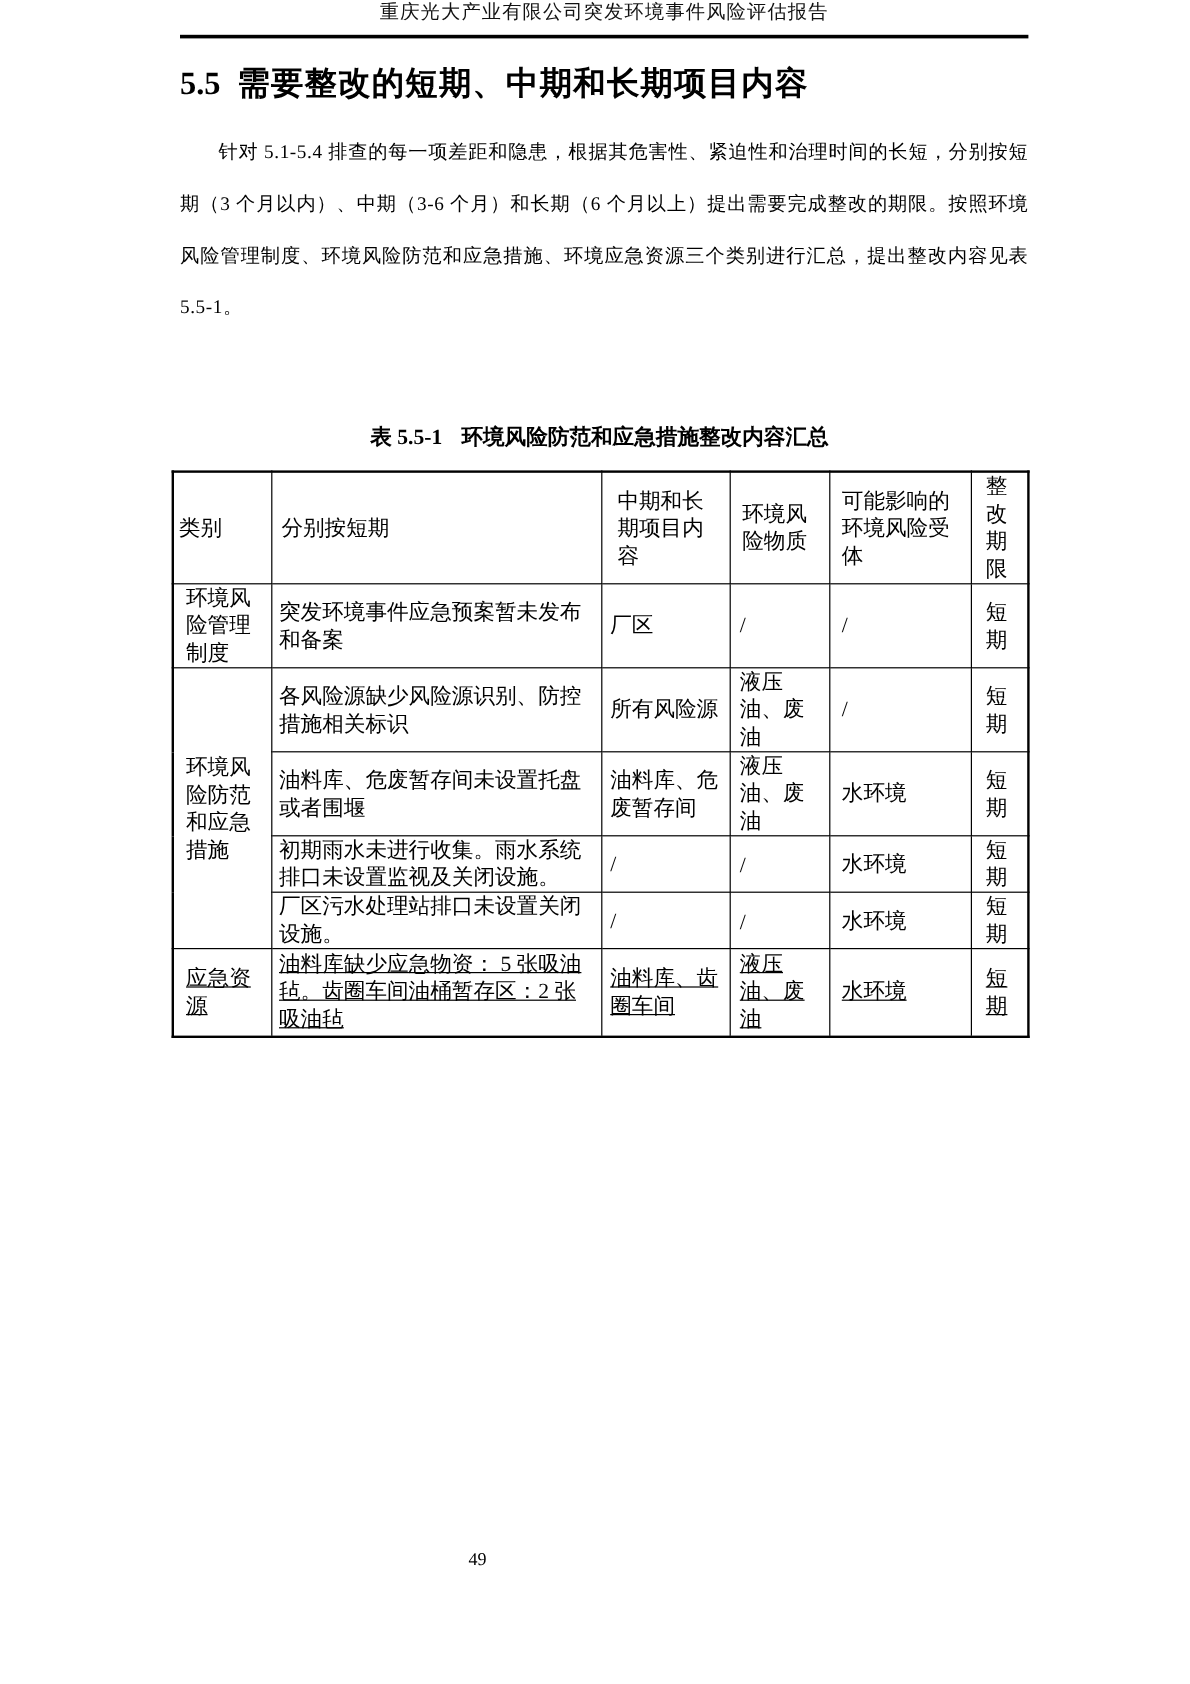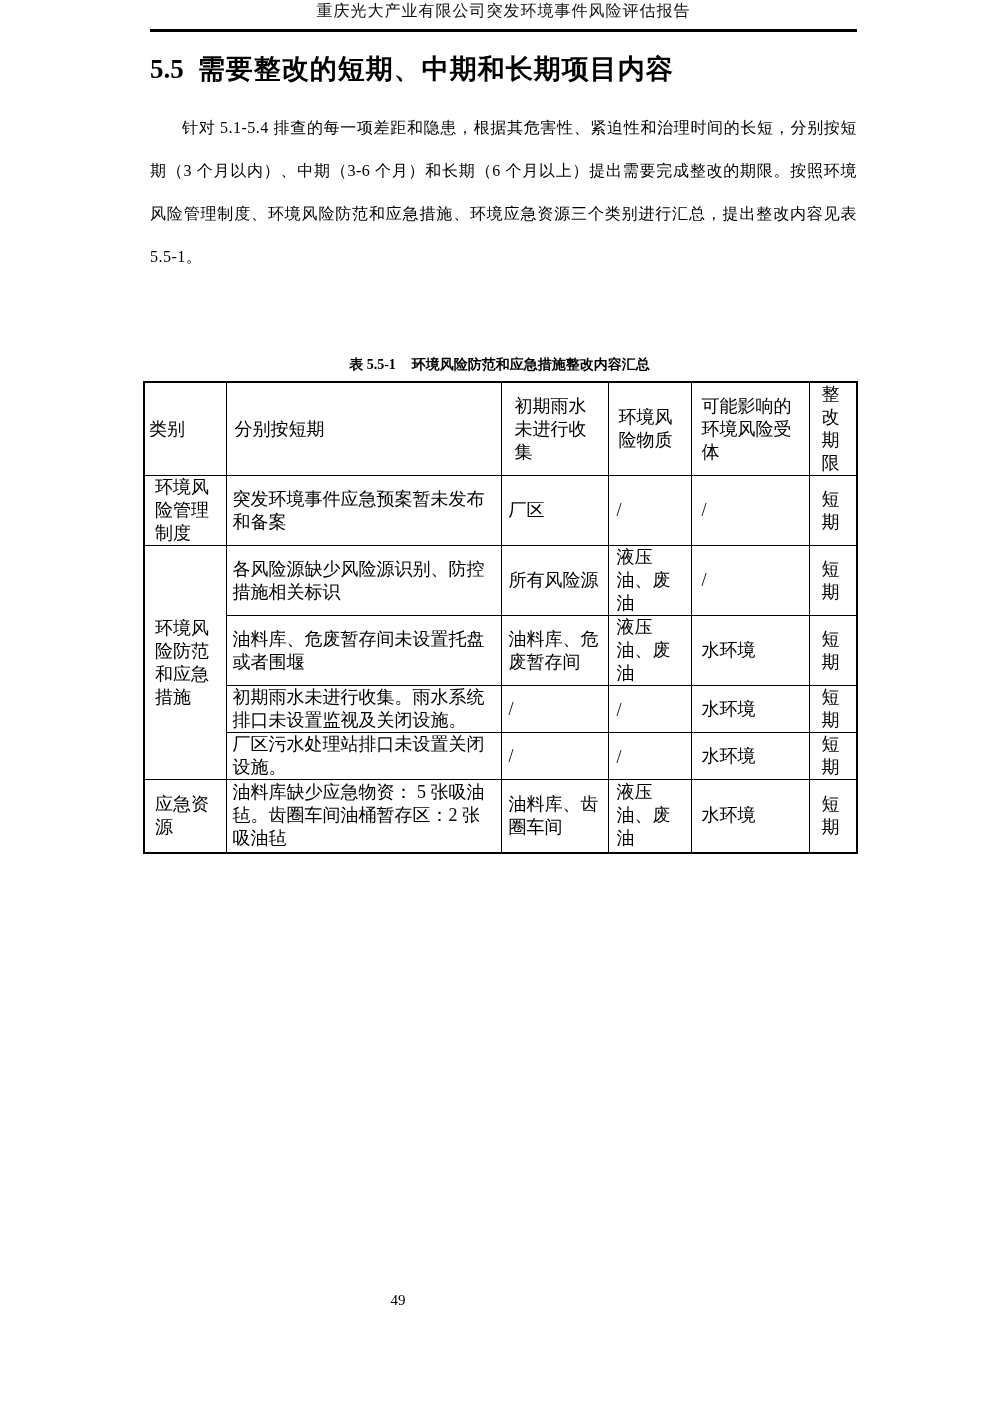--- a/index.html
+++ b/index.html
@@ -58,23 +58,23 @@
   .table-wrap {
     position: absolute;
     left: 143px;
     top: 352px;
     width: 713px;
   }
   .table-caption {
     text-align: center;
     font-family: "Liberation Sans", "DejaVu Sans", sans-serif;
     font-weight: bold;
-    font-size: 14px;
+    font-size: 18px;
     line-height: 24px;
-    margin-bottom: 4px;
+    margin-bottom: 16px;
   }
   .table-caption .cap-label {
     font-family: "Liberation Serif", "DejaVu Serif", serif;
     margin-right: 16px;
   }
   table.rect {
     border-collapse: collapse;
     table-layout: fixed;
     width: 713px;
     font-size: 18px;
@@ -84,21 +84,21 @@
     border: 1px solid #000;
     vertical-align: middle;
     font-weight: normal;
     text-align: left;
     overflow: hidden;
   }
   table.rect { border: 2px solid #000; }
   tr.h-header { height: 92px; }
   tr.h-r1 { height: 70px; }
   tr.h-r2 { height: 46px; }
-  tr.h-r6 { height: 73px; }
+  tr.h-r6 { height: 73px; text-decoration: underline; }
   .jus { text-align: justify; text-justify: inter-character; }
   .h-cat  { padding: 0 4px; }
   .h-prob { padding: 0 8px; }
   .h-unit { padding: 0 13px; }
   .h-sub  { padding: 0 10px; margin-left: 24px; }
   .h-rec  { padding: 0 10px; }
   .h-per  { padding: 0 12px; text-align: center; }
   .c-cat  { padding: 0 10px; }
   .c-prob { padding: 0 6px; }
   .c-unit { padding: 0 7px; }
@@ -133,21 +133,21 @@
       <col style="width:275px">
       <col style="width:107px">
       <col style="width:83px">
       <col style="width:118px">
       <col style="width:48px">
     </colgroup>
     <tbody>
       <tr class="h-header">
         <th class="h-cat">类别</th>
         <th class="h-prob">分别按短期</th>
-        <th class="h-unit jus">初期雨水未进行收集</th>
+        <th class="h-unit jus">中期和长期项目内容</th>
         <th class="h-sub jus">环境风险物质</th>
         <th class="h-rec jus">可能影响的环境风险受体</th>
         <th class="h-per">整改期限</th>
       </tr>
       <tr class="h-r1">
         <td class="c-cat jus">环境风险管理制度</td>
         <td class="c-prob">突发环境事件应急预案暂未发布和备案</td>
         <td class="c-unit">厂区</td>
         <td class="c-sub">/</td>
         <td class="c-rec">/</td>

